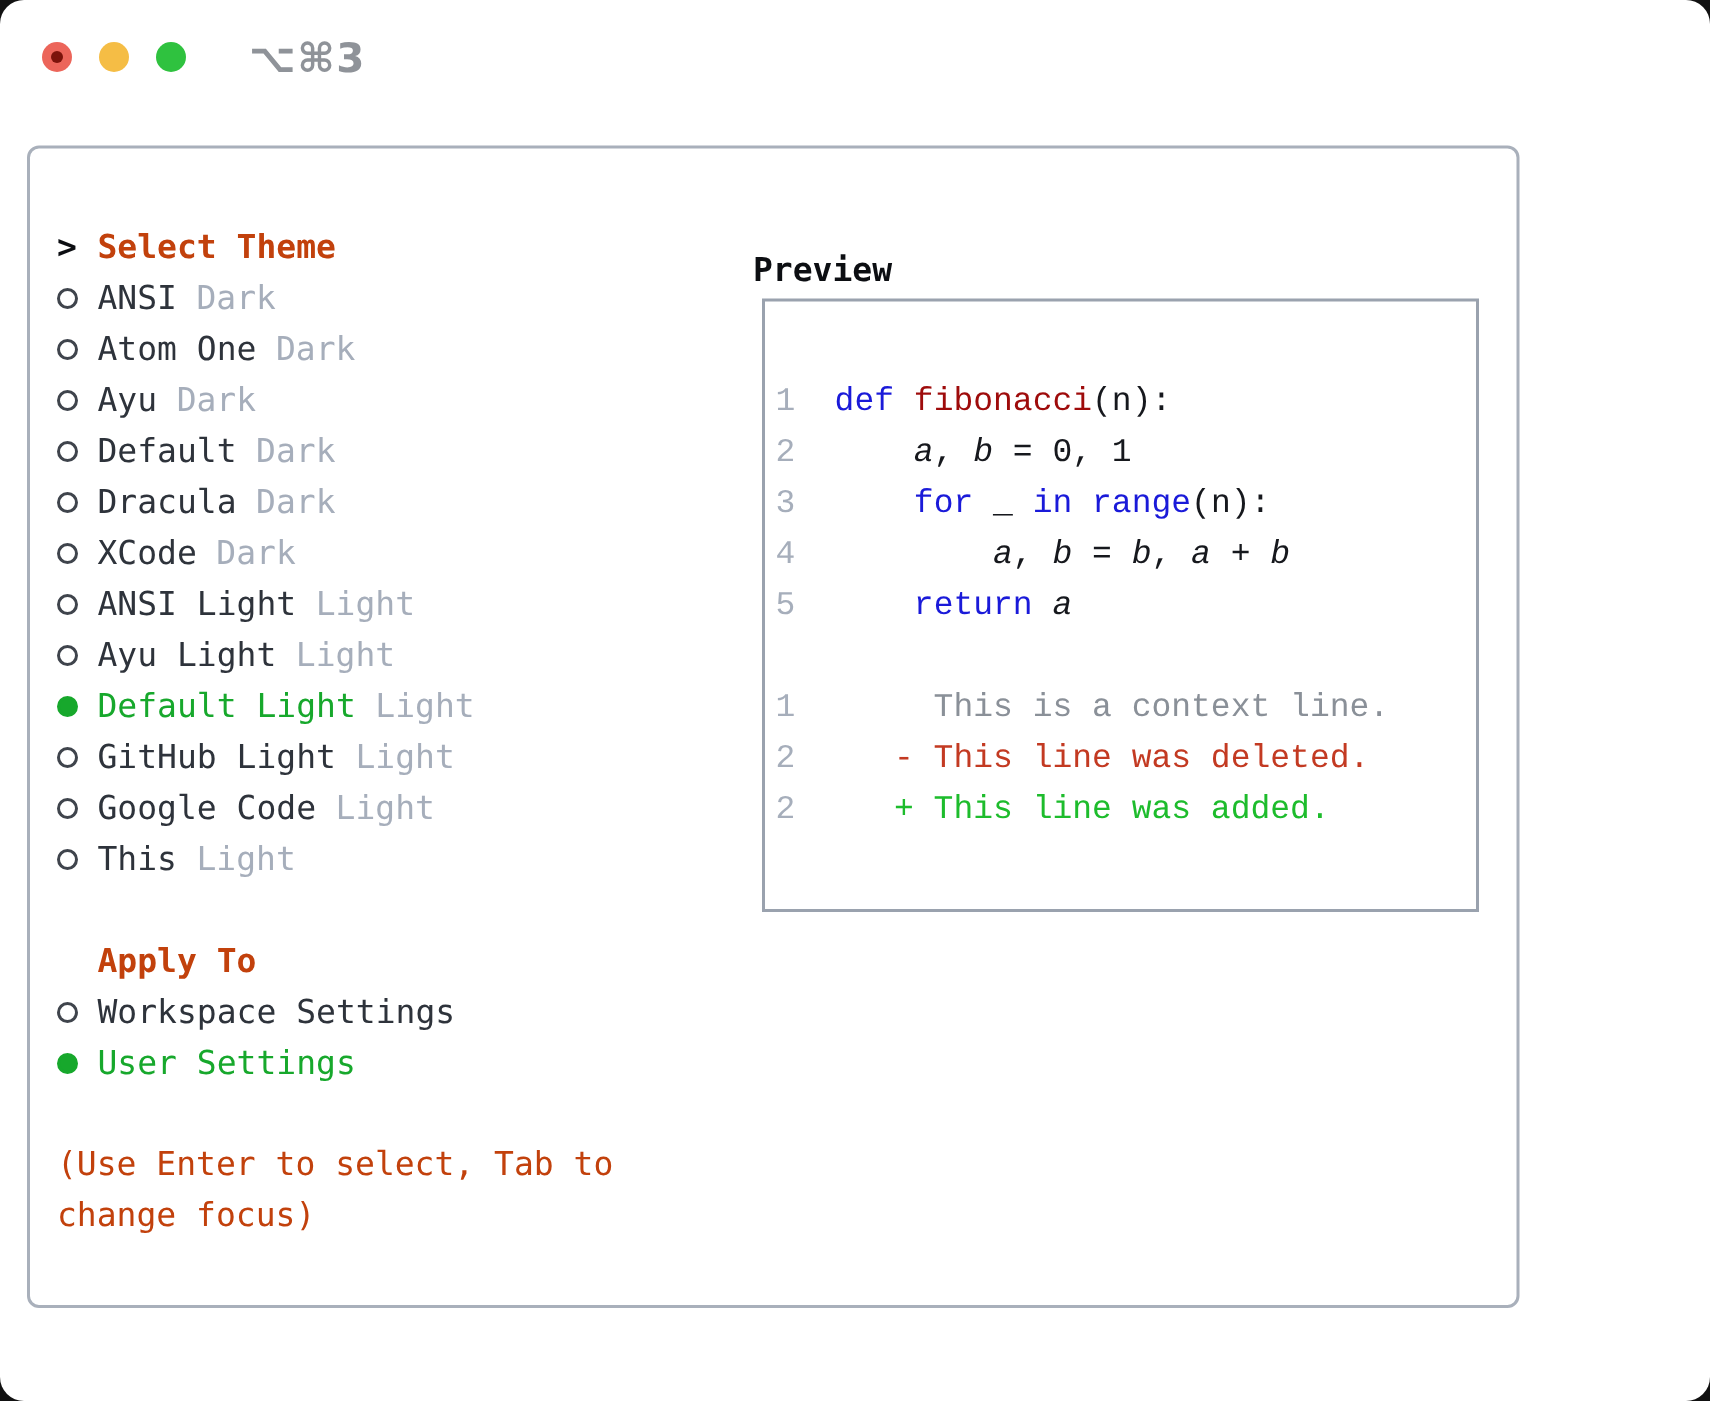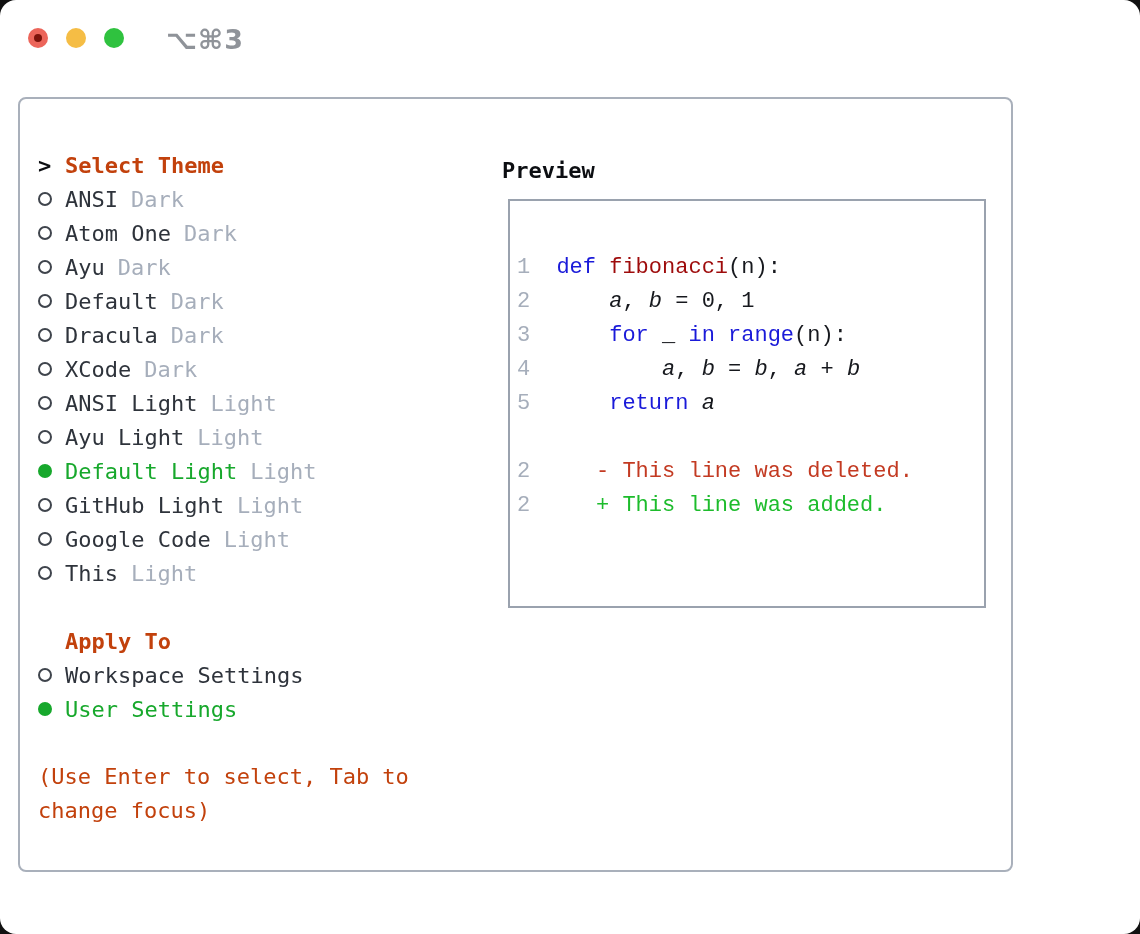--- a/index.html
+++ b/index.html
@@ -44,21 +44,21 @@
   .hdr { color: #c2410c; font-weight: 700; }
   .item-name { color: #2e333b; white-space: pre; }
   .item-name.sel { color: #17a82c; }
   .item-variant { color: #a6aebb; margin-left: 13px; white-space: pre; }
   .help {
     margin-top: 0; width: 400px; font-size: 22px; line-height: 34px;
     color: #c2410c; word-break: normal;
   }
   
   .pv-header {
-    position: absolute; left: 482px; top: 54px; height: 34px;
+    position: absolute; left: 482px; top: 64px; height: 34px;
     display: flex; align-items: center;
     font-size: 22px; font-weight: 700; color: #0c0e12;
   }
   .pv-box {
     position: absolute; left: 488px; top: 100px; width: 478px; height: 409px;
     border: 2px solid #9aa2ae; background: #fff;
     padding: 50px 0 0 7px; overflow: hidden;
   }
   .pv-line { height: 34px; line-height: 34px; font-size: 22px; white-space: pre; font-family: Liberation Mono, monospace; }
   .ln { display: inline-block; width: 13px; color: #a6aebb; }
@@ -210,18 +210,19 @@
 
     <div class="pv-header">Preview</div>
 
     <div class="pv-box" id="preview-box">
         <div class="pv-line"><span class="ln">1</span><span class="tk-p">  </span><span class="tk-kw">def</span><span class="tk-p"> </span><span class="tk-fn">fibonacci</span><span class="tk-p">(n):</span></div>
         <div class="pv-line"><span class="ln">2</span><span class="tk-p">      </span><span class="tk-v">a</span><span class="tk-p">, </span><span class="tk-v">b</span><span class="tk-p"> = 0, 1</span></div>
         <div class="pv-line"><span class="ln">3</span><span class="tk-p">      </span><span class="tk-kw">for</span><span class="tk-p"> _ </span><span class="tk-kw">in</span><span class="tk-p"> </span><span class="tk-kw">range</span><span class="tk-p">(n):</span></div>
         <div class="pv-line"><span class="ln">4</span><span class="tk-p">          </span><span class="tk-v">a</span><span class="tk-p">, </span><span class="tk-v">b</span><span class="tk-p"> = </span><span class="tk-v">b</span><span class="tk-p">, </span><span class="tk-v">a</span><span class="tk-p"> + </span><span class="tk-v">b</span></div>
         <div class="pv-line"><span class="ln">5</span><span class="tk-p">      </span><span class="tk-kw">return</span><span class="tk-p"> </span><span class="tk-v">a</span></div>
         <div class="pv-line"><span class="ln"></span></div>
+        <div class="pv-line"><span class="ln">1</span><span class="tk-ctx">       This is a context line.</span></div>
         <div class="pv-line"><span class="ln">2</span><span class="tk-del">     - This line was deleted.</span></div>
         <div class="pv-line"><span class="ln">2</span><span class="tk-add">     + This line was added.</span></div>
       </div>
 
   </div>
 </div>
 
 </body></html>

